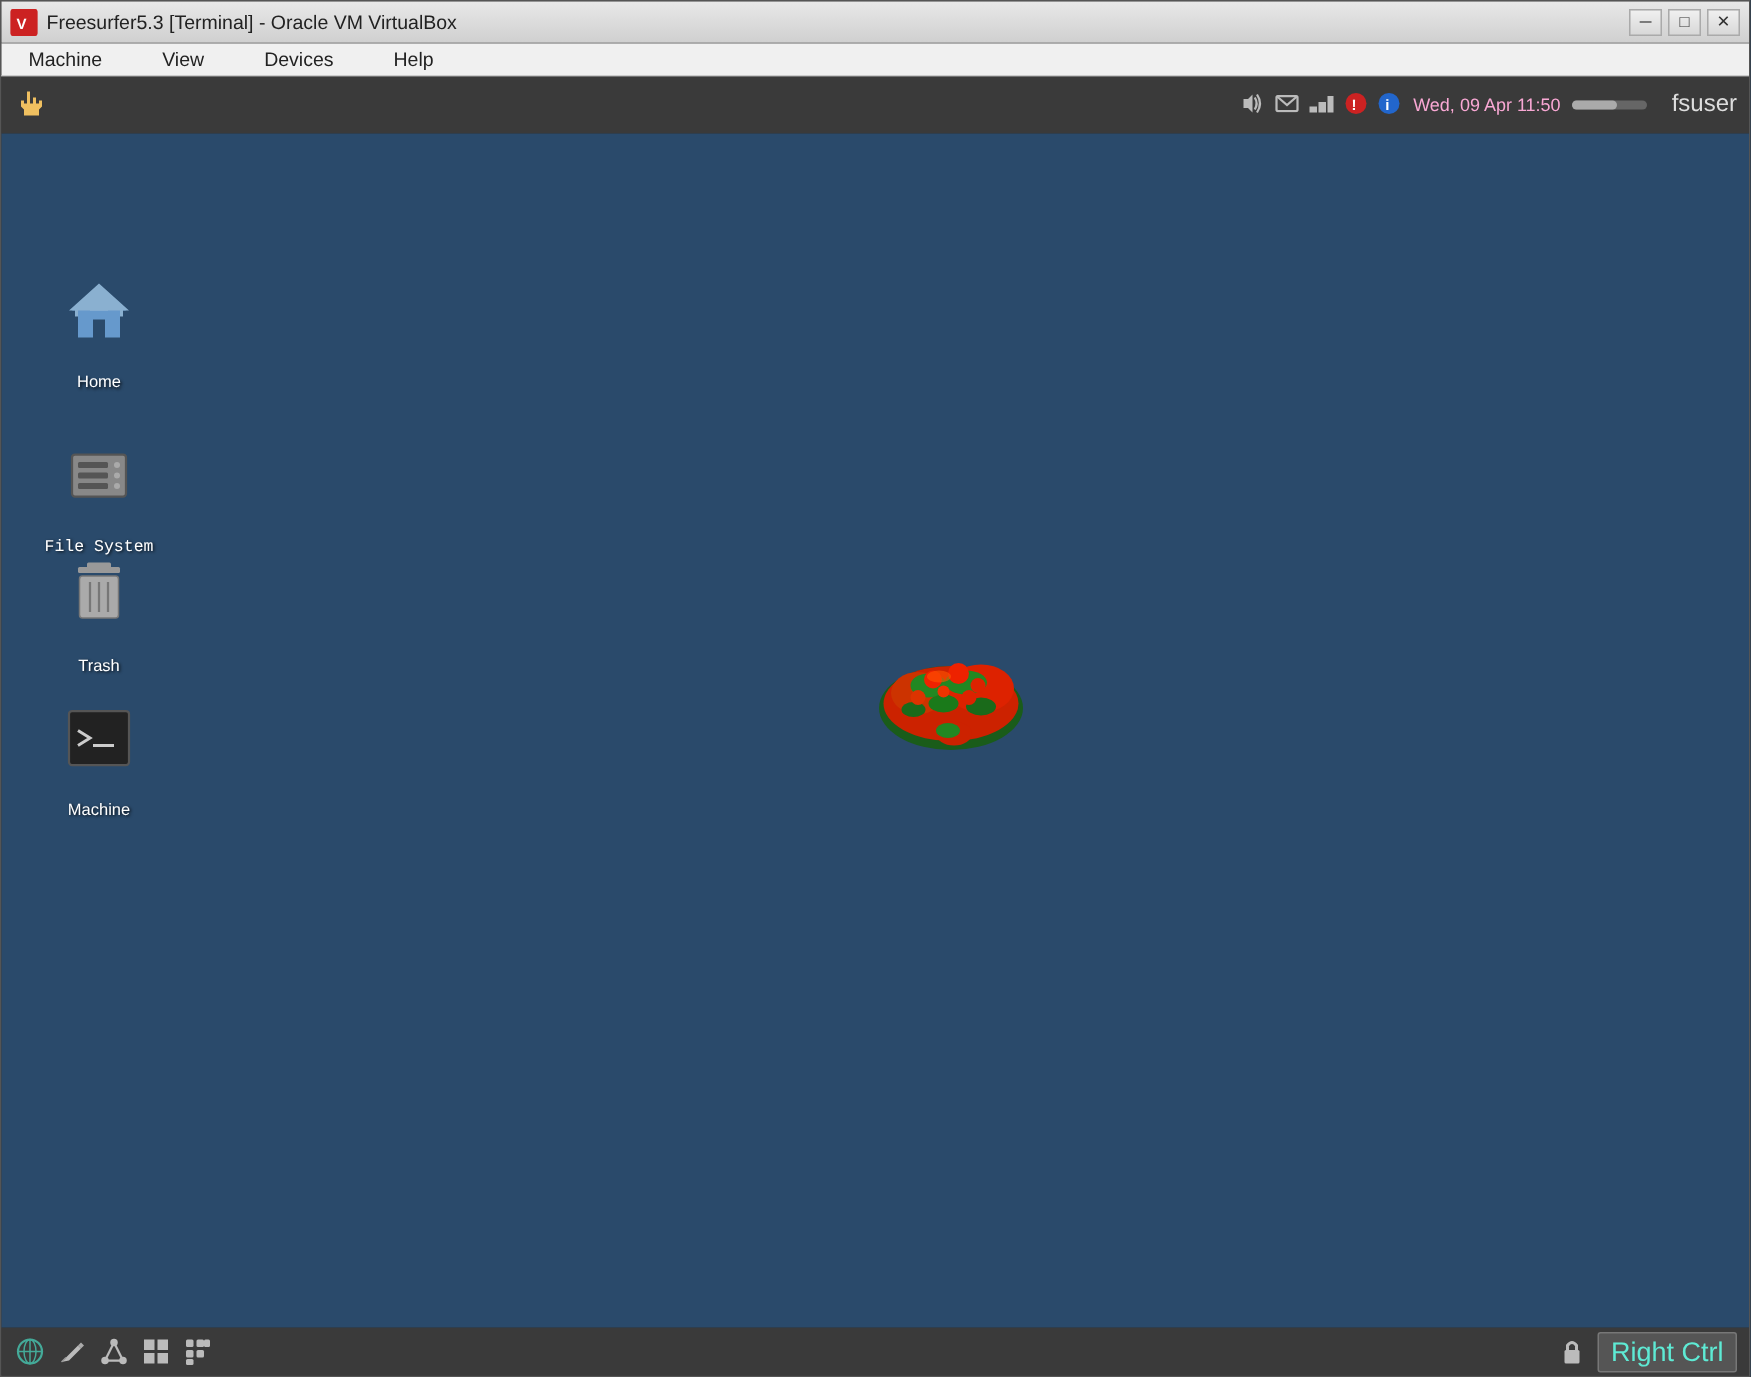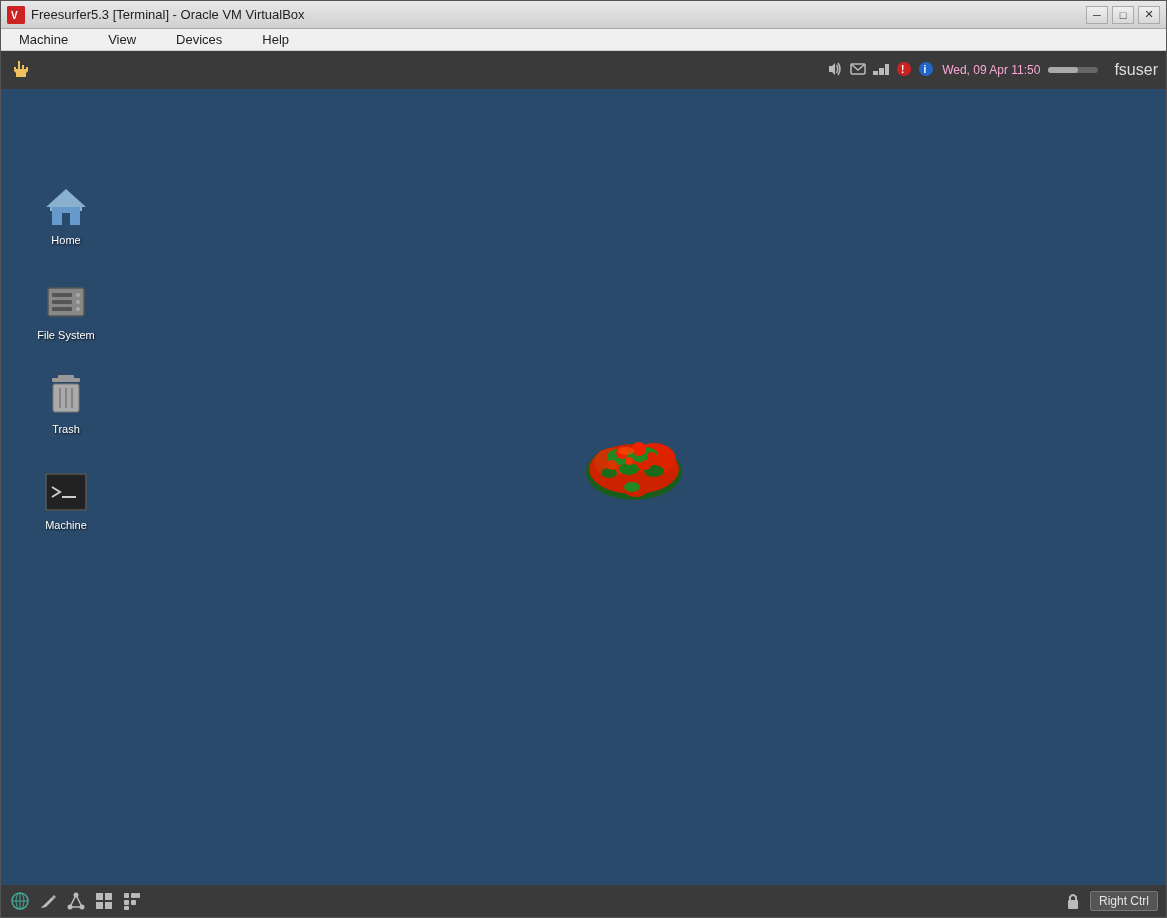--- a/index.html
+++ b/index.html
@@ -158,20 +158,21 @@
 
     
     .desktop-icon {
       position: absolute;
       width: 90px;
       display: flex;
       flex-direction: column;
       align-items: center;
       cursor: pointer;
       padding: 4px;
+      gap: 15px;
     }
     .icon-img {
       width: 48px;
       height: 48px;
       display: flex;
       align-items: center;
       justify-content: center;
       margin-bottom: 2px;
     }
     .icon-label {
@@ -251,24 +252,24 @@
       height: 22px;
       display: flex;
       align-items: center;
       justify-content: center;
       font-size: 14px;
       cursor: pointer;
       color: #ddd;
     }
     #right-ctrl-btn {
       background: #555;
-      color: #e5e5e5;
+      color: #5eead4;
       border: 1px solid #777;
       padding: 2px 8px;
-      font-size: 12px;
+      font-size: 18px;
       cursor: pointer;
       border-radius: 2px;
     }
   </style>
 </head>
 <body>
 
 <div id="vbox-window">
 
   <div id="title-bar">
@@ -355,21 +356,21 @@
       <div class="icon-img">
         <svg class="home-icon-svg" viewBox="0 0 44 44">
           <polygon points="22,6 4,22 8,22 8,40 18,40 18,28 26,28 26,40 36,40 36,22 40,22" fill="#6699cc"></polygon>
           <rect x="16" y="14" width="12" height="8" fill="#99bbdd"></rect>
           <polygon points="22,4 2,22 6,22 6,26 8,26 8,22 36,22 36,26 38,26 38,22 42,22" fill="#8ab0d0"></polygon>
         </svg>
       </div>
       <span class="icon-label">Home</span>
     </div>
 
-    <div class="desktop-icon" style="left:20px; top:185px;">
+    <div class="desktop-icon" style="left:20px; top:200px;font-family:Liberation Mono, monospace;">
       <div class="icon-img">
         <svg class="fs-icon-svg" viewBox="0 0 44 44">
           <rect x="4" y="8" width="36" height="28" rx="2" fill="#888"></rect>
           <rect x="4" y="8" width="36" height="28" rx="2" fill="none" stroke="#555" stroke-width="1.5"></rect>
 
           <rect x="8" y="13" width="20" height="4" rx="1" fill="#555"></rect>
           <rect x="8" y="20" width="20" height="4" rx="1" fill="#555"></rect>
           <rect x="8" y="27" width="20" height="4" rx="1" fill="#555"></rect>
           <circle cx="34" cy="15" r="2" fill="#aaa"></circle>
           <circle cx="34" cy="22" r="2" fill="#aaa"></circle>

